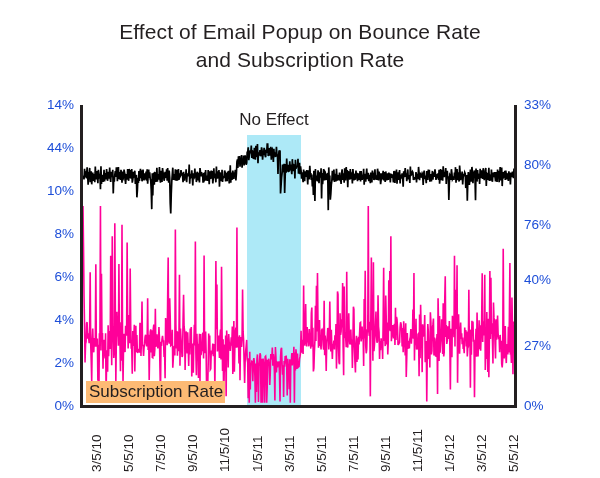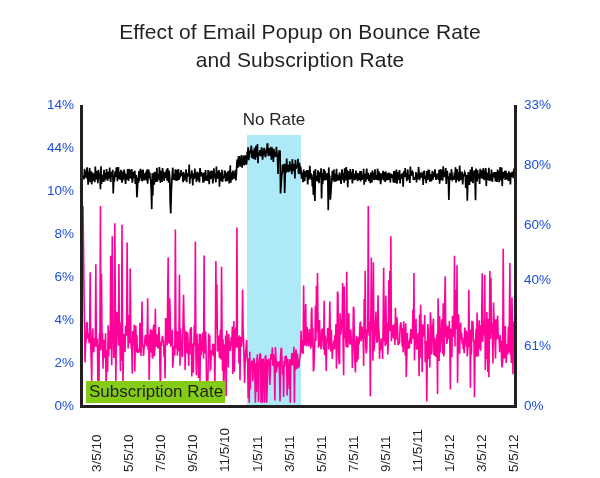--- a/index.html
+++ b/index.html
@@ -77,21 +77,21 @@
     color: #231f20;
     white-space: nowrap;
   }
   #annotation-no-popup {
     text-align: center;
   }
   #annotation-bounce-rate {
     text-align: left;
   }
   #annotation-subscription-rate {
-    background: #84cc16;
+    background: #fdba74;
     padding: 1px 2px 1px 3px;
     text-align: center;
   }
 </style>
 </head>
 <body>
 
 <div id="figure">
 
   <div id="chart-title">Effect of Email Popup on Bounce Rate
@@ -118,23 +118,23 @@
       <div class="tick-label y-left-label" style="left: 20px; width: 54px; top: 320px;">4%</div>
       <div class="tick-label y-left-label" style="left: 20px; width: 54px; top: 277px;">6%</div>
       <div class="tick-label y-left-label" style="left: 20px; width: 54px; top: 234px;">8%</div>
       <div class="tick-label y-left-label" style="left: 20px; width: 54px; top: 191px;">10%</div>
       <div class="tick-label y-left-label" style="left: 20px; width: 54px; top: 148px;">44%</div>
       <div class="tick-label y-left-label" style="left: 20px; width: 54px; top: 105px;">14%</div>
     </div>
 
   <div id="y-right-ticks">
       <div class="tick-label y-right-label" style="left: 524px; width: 60px; top: 406px;">0%</div>
-      <div class="tick-label y-right-label" style="left: 524px; width: 60px; top: 345.8px;">61%</div>
+      <div class="tick-label y-right-label" style="left: 524px; width: 60px; top: 345.8px;">27%</div>
       <div class="tick-label y-right-label" style="left: 524px; width: 60px; top: 280px;">40%</div>
-      <div class="tick-label y-right-label" style="left: 524px; width: 60px; top: 225.4px;">60%</div>
+      <div class="tick-label y-right-label" style="left: 524px; width: 60px; top: 225.4px;">76%</div>
       <div class="tick-label y-right-label" style="left: 524px; width: 60px; top: 165.2px;">80%</div>
       <div class="tick-label y-right-label" style="left: 524px; width: 60px; top: 105px;">33%</div>
     </div>
 
   <div id="x-ticks">
       <div class="x-tick-label" style="left: 90px; top: 472px;">3/5/10</div>
       <div class="x-tick-label" style="left: 122.1px; top: 472px;">5/5/10</div>
       <div class="x-tick-label" style="left: 154.2px; top: 472px;">7/5/10</div>
       <div class="x-tick-label" style="left: 186.3px; top: 472px;">9/5/10</div>
       <div class="x-tick-label" style="left: 218.4px; top: 472px;">11/5/10</div>
@@ -142,18 +142,18 @@
       <div class="x-tick-label" style="left: 282.6px; top: 472px;">3/5/11</div>
       <div class="x-tick-label" style="left: 314.7px; top: 472px;">5/5/11</div>
       <div class="x-tick-label" style="left: 346.8px; top: 472px;">7/5/11</div>
       <div class="x-tick-label" style="left: 378.9px; top: 472px;">9/5/11</div>
       <div class="x-tick-label" style="left: 411px; top: 472px;">11/5/11</div>
       <div class="x-tick-label" style="left: 443.1px; top: 472px;">1/5/12</div>
       <div class="x-tick-label" style="left: 475.2px; top: 472px;">3/5/12</div>
       <div class="x-tick-label" style="left: 507.3px; top: 472px;">5/5/12</div>
     </div>
 
-  <div class="annotation" id="annotation-no-popup" style="left:194px; top:110px; width:160px;">No Rate</div>
+  <div class="annotation" id="annotation-no-popup" style="left:194px; top:110px; width:160px;">No Effect</div>
 
 
   <div class="annotation" id="annotation-subscription-rate" style="left:86px; top:381px;">Subscription Rate</div>
 
 </div>
 
 </body></html>

